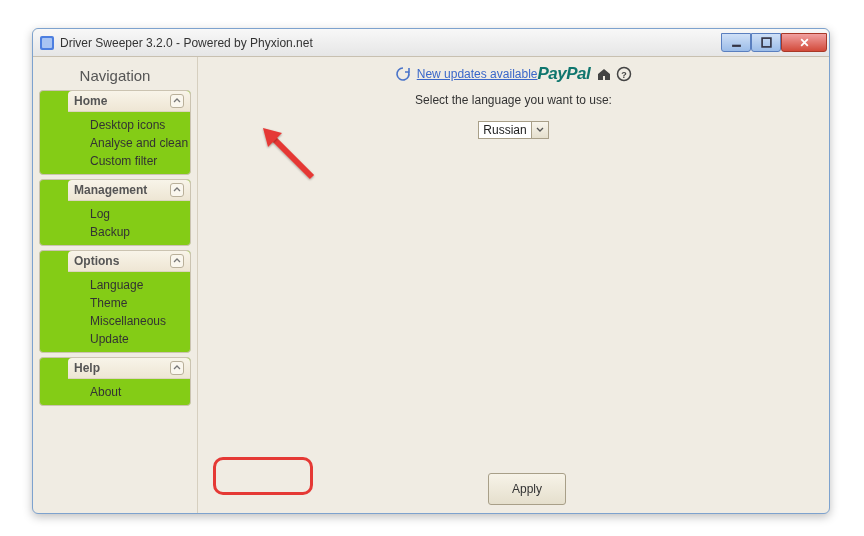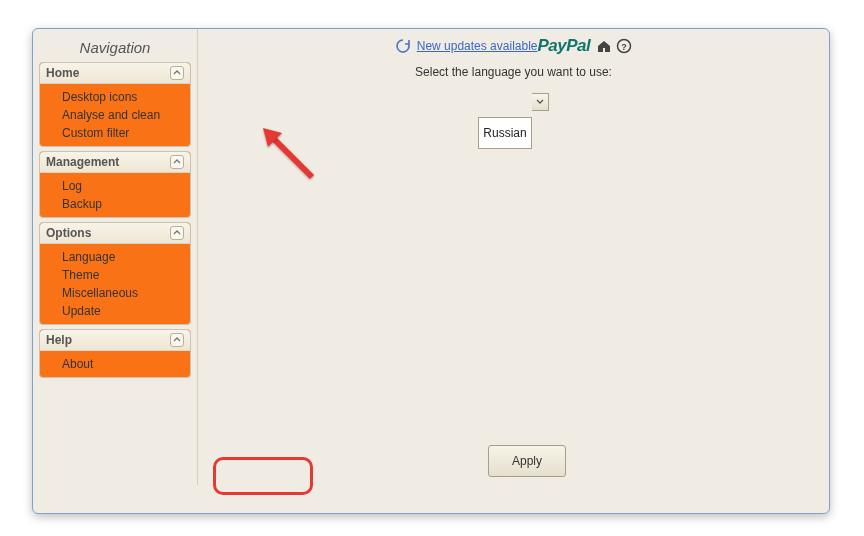--- a/index.html
+++ b/index.html
@@ -19,51 +19,77 @@
 .titlebar .icon { width: 16px; height: 16px; margin-right: 5px; display: inline-flex; }
 .titlebar .title { font-size: 12px; color: #333; flex: 1; }
 .win-buttons { display: flex; gap: 0; }
 .win-btn { width: 30px; height: 19px; border: 1px solid #5a7fbf; border-radius: 0 0 3px 3px; display: flex; align-items: center; justify-content: center; font-size: 10px; color: #fff; background: linear-gradient(to bottom, #cfe0f7, #9bbce8); margin-top: -1px; }
 .win-btn.close { background: linear-gradient(to bottom, #f1a0a0, #d24a3a); border-color: #a83828; width: 46px; }
 .win-btn svg { width: 11px; height: 11px; }
 
 .body { display: flex; height: calc(100% - 28px); }
 
 .sidebar { width: 165px; padding: 6px 6px; border-right: 1px solid #d6cfbf; }
-.nav-title { text-align: center; font-size: 15px; color: #555; padding: 4px 0 6px; font-style: italic; }
-.panel { border: 1px solid #cbc3b1; border-radius: 4px; background: #f97316; margin-bottom: 4px; }
+.nav-title { text-align: center; font-size: 15px; color: #555; padding: 4px 0 6px; }
+.panel { border: 1px solid #cbc3b1; border-radius: 4px; background: #84cc16; margin-bottom: 4px; padding-left: 28px; }
 .panel-head { display: flex; align-items: center; justify-content: space-between; padding: 3px 6px; font-size: 12px; font-weight: bold; color: #555; background: linear-gradient(to bottom, #f8f4e9, #eee6d4); border-bottom: 1px solid #dcd4c1; border-radius: 4px 4px 0 0; }
 .panel-head .chev { width: 14px; height: 14px; border: 1px solid #b9b09a; border-radius: 3px; display: flex; align-items: center; justify-content: center; background: #faf7ee; }
 .panel-body { padding: 4px 0 4px 22px; }
 .panel-item { font-size: 12px; color: #333; padding: 2px 0; cursor: pointer; }
 
 .main { flex: 1; display: flex; flex-direction: column; padding: 6px 8px 8px 8px; align-items: center; }
 .topbar { display: flex; align-items: center; height: 22px; }
 .refresh { width: 16px; height: 16px; margin-right: 6px; color: #4a74c9; display: inline-flex; }
 .updates { color: #3a67c9; font-size: 12px; text-decoration: underline; cursor: pointer; }
 .paypal { margin-left: auto; font-weight: bold; font-style: italic; font-size: 17px; color: #0f766e; letter-spacing: -0.5px; }
 .top-icons { display: flex; gap: 4px; margin-left: 6px; }
 .top-icons .ic { width: 16px; height: 16px; color: #444; cursor: pointer; }
 
 .label { font-size: 12px; color: #333; margin: 8px 0 14px; }
 .select-row { display: flex; }
-.select-box { flex: 1; height: 32px; border: 1px solid #a89f88; background: #fff; font-size: 12px; padding: 0 4px; display: flex; align-items: center; color: #222; margin-top: 24px; }
+.select-box { flex: 1; height: 18px; border: 1px solid #a89f88; background: #fff; font-size: 12px; padding: 0 4px; display: flex; align-items: center; color: #222; }
 .select-drop { width: 17px; height: 18px; border: 1px solid #a89f88; border-left: none; background: linear-gradient(to bottom,#f8f5ec,#e5dfcd); display: flex; align-items: center; justify-content: center; cursor: pointer; }
 
 .apply-wrap { margin-top: auto; padding-top: 10px; }
 .apply-btn { width: 78px; height: 32px; border: 1px solid #a89f88; border-radius: 3px; background: linear-gradient(to bottom,#f7f3e8,#e5dfcd); font-size: 12px; color: #333; cursor: pointer; margin-left: 27px; }
 
 
 .arrow-annot { position: absolute; left: 257px; top: 122px; pointer-events: none; }
 .apply-highlight { position: absolute; left: 213px; top: 457px; width: 100px; height: 38px; border: 3px solid #e53935; border-radius: 10px; pointer-events: none; }
 </style>
 </head>
 <body>
 
 <div class="window">
+  <div class="titlebar">
+    <span class="icon">
+      <svg viewBox="0 0 16 16">
+          <rect x="1" y="1" width="14" height="14" fill="#4d7fe0" rx="2"></rect>
+          <rect x="3" y="3" width="10" height="10" fill="#a8c4f3" rx="1"></rect>
+        </svg>
+    </span>
+    <span class="title">Driver Sweeper 3.2.0 - Powered by Phyxion.net</span>
+    <div class="win-buttons">
+      <div class="win-btn">
+          <svg viewBox="0 0 10 10">
+            <rect x="1" y="7" width="8" height="2" fill="#334"></rect>
+          </svg>
+        </div>
+      <div class="win-btn">
+          <svg viewBox="0 0 10 10">
+            <rect x="1" y="1" width="8" height="8" fill="none" stroke="#334" stroke-width="1.5"></rect>
+          </svg>
+        </div>
+      <div class="win-btn close">
+          <svg viewBox="0 0 10 10">
+            <path d="M2 2l6 6M8 2l-6 6" stroke="#fff" stroke-width="1.6"></path>
+          </svg>
+        </div>
+    </div>
+  </div>
 
   <div class="body">
     <div class="sidebar">
       <div class="nav-title">Navigation</div>
 
       <div class="panel">
         <div class="panel-head">
           <span>Home</span>
           <span class="chev">
               <svg width="8" height="8" viewBox="0 0 8 8">

